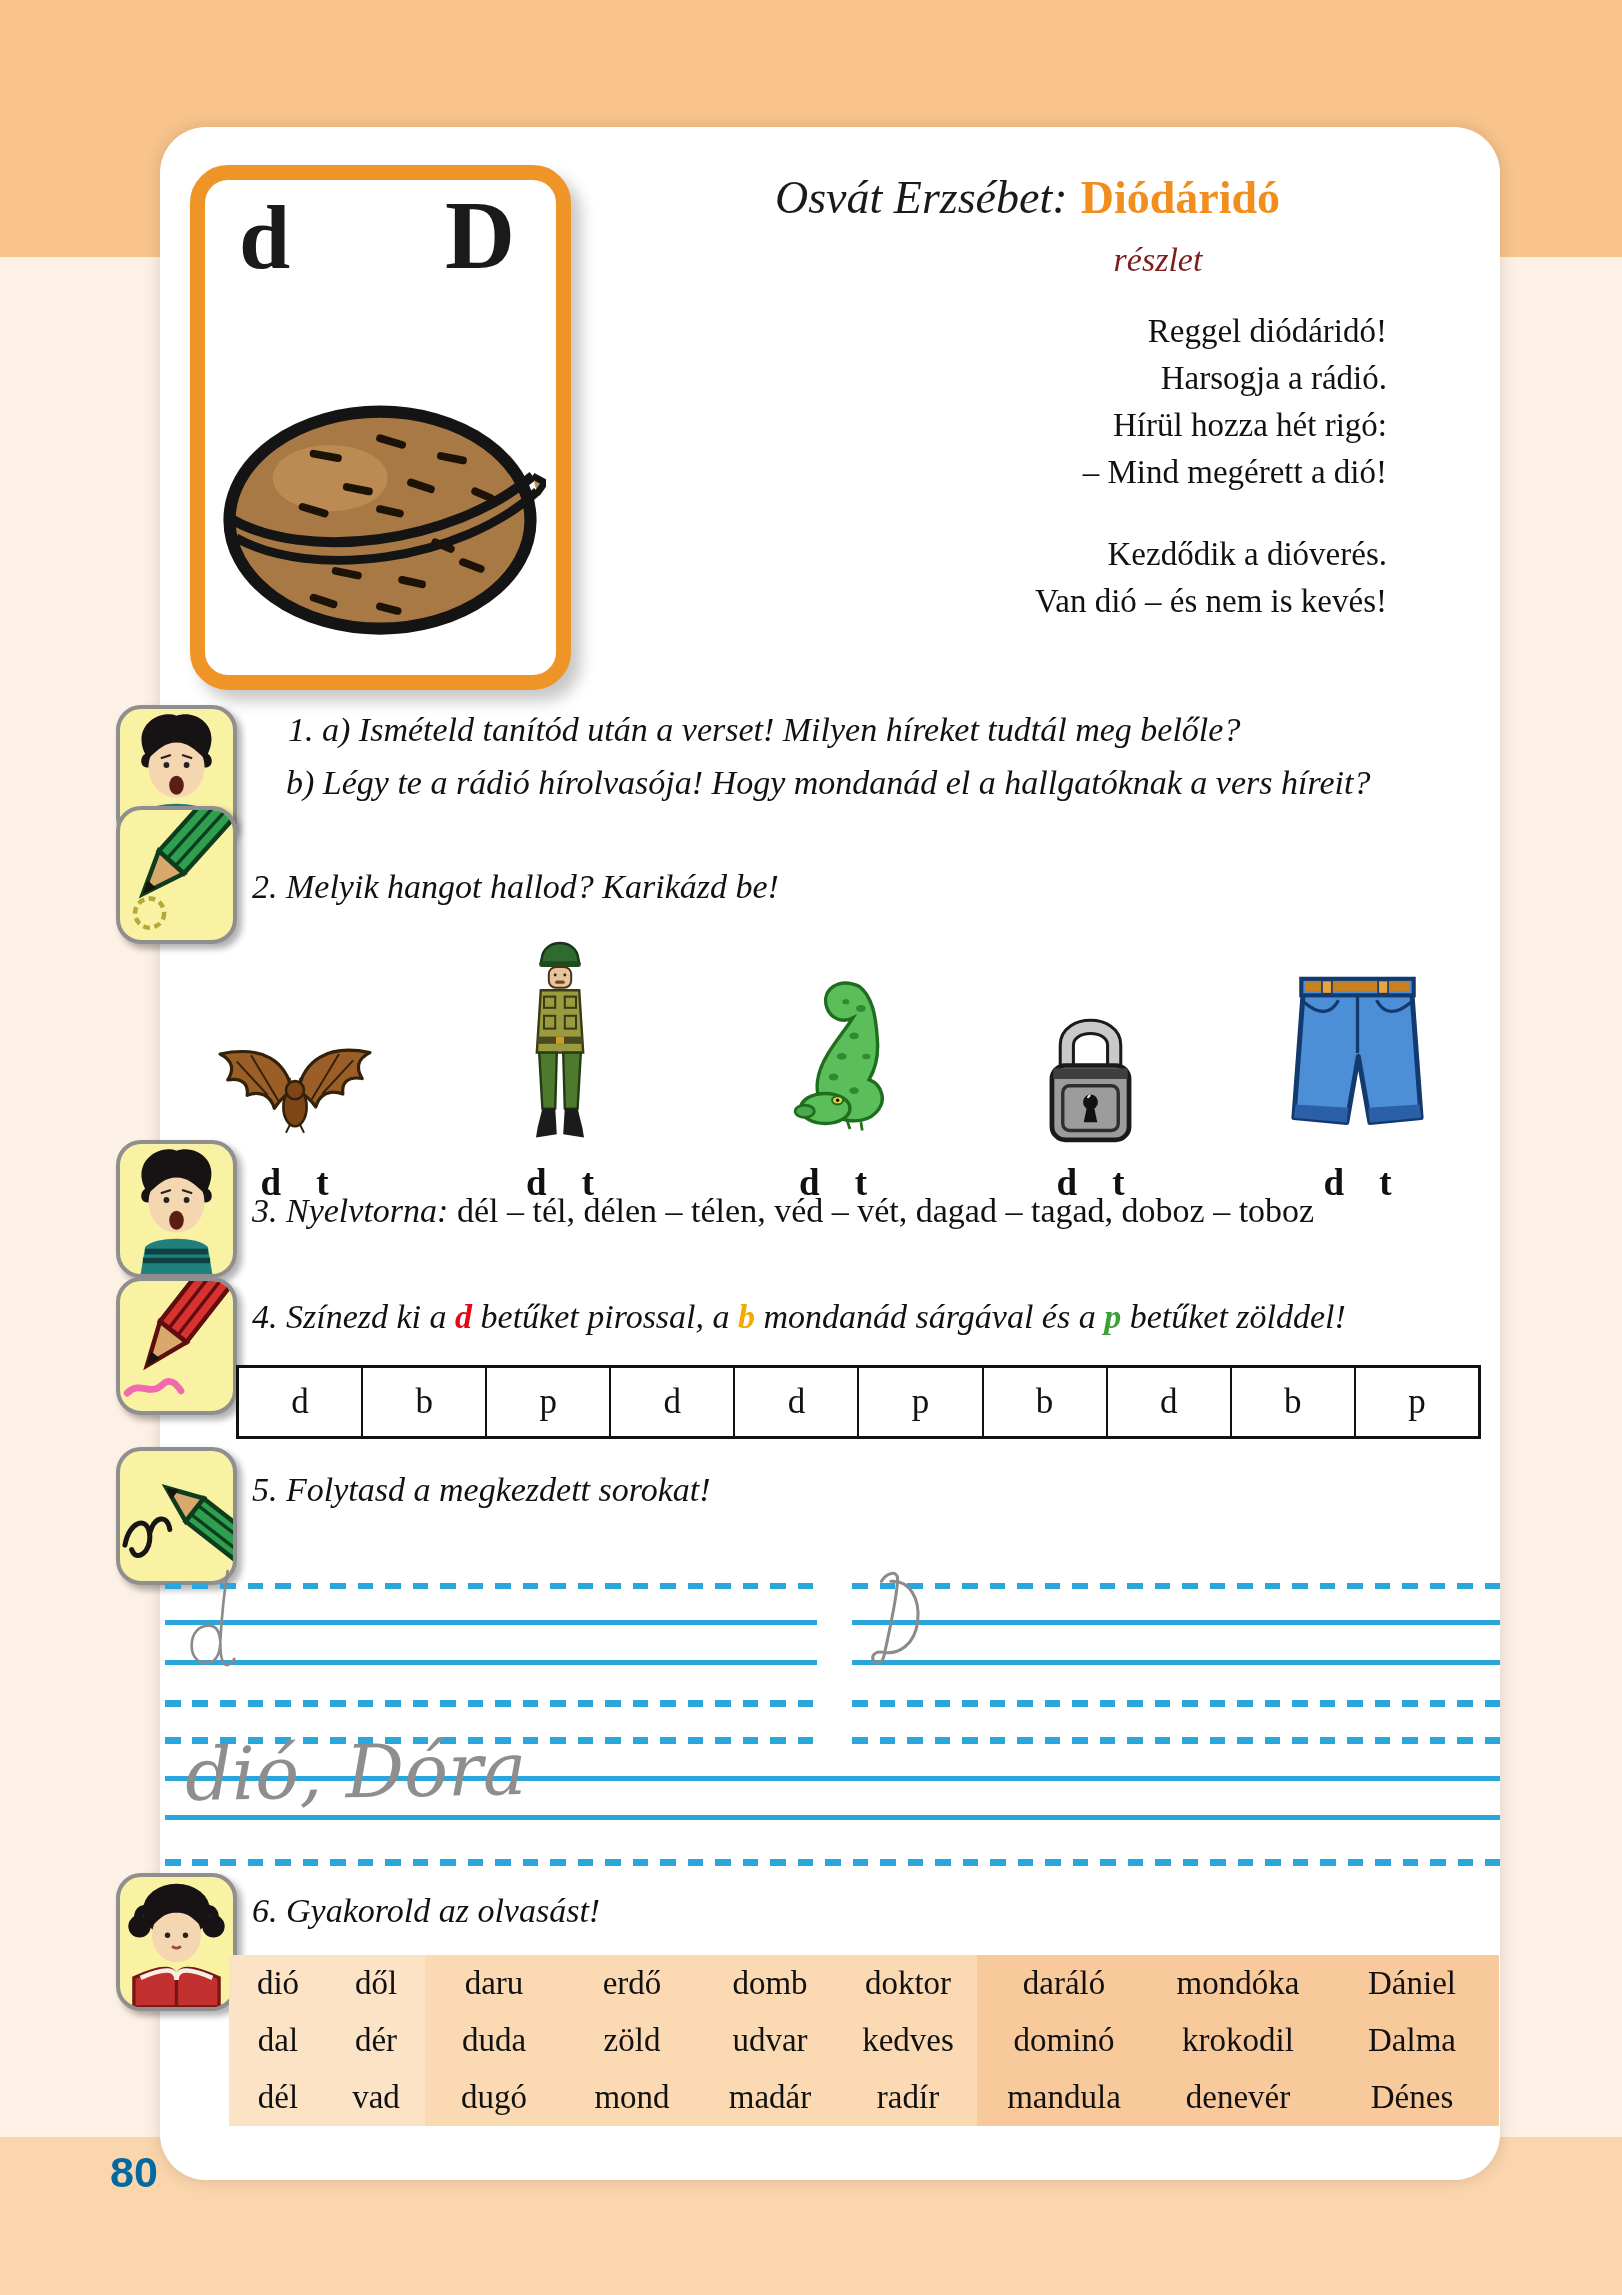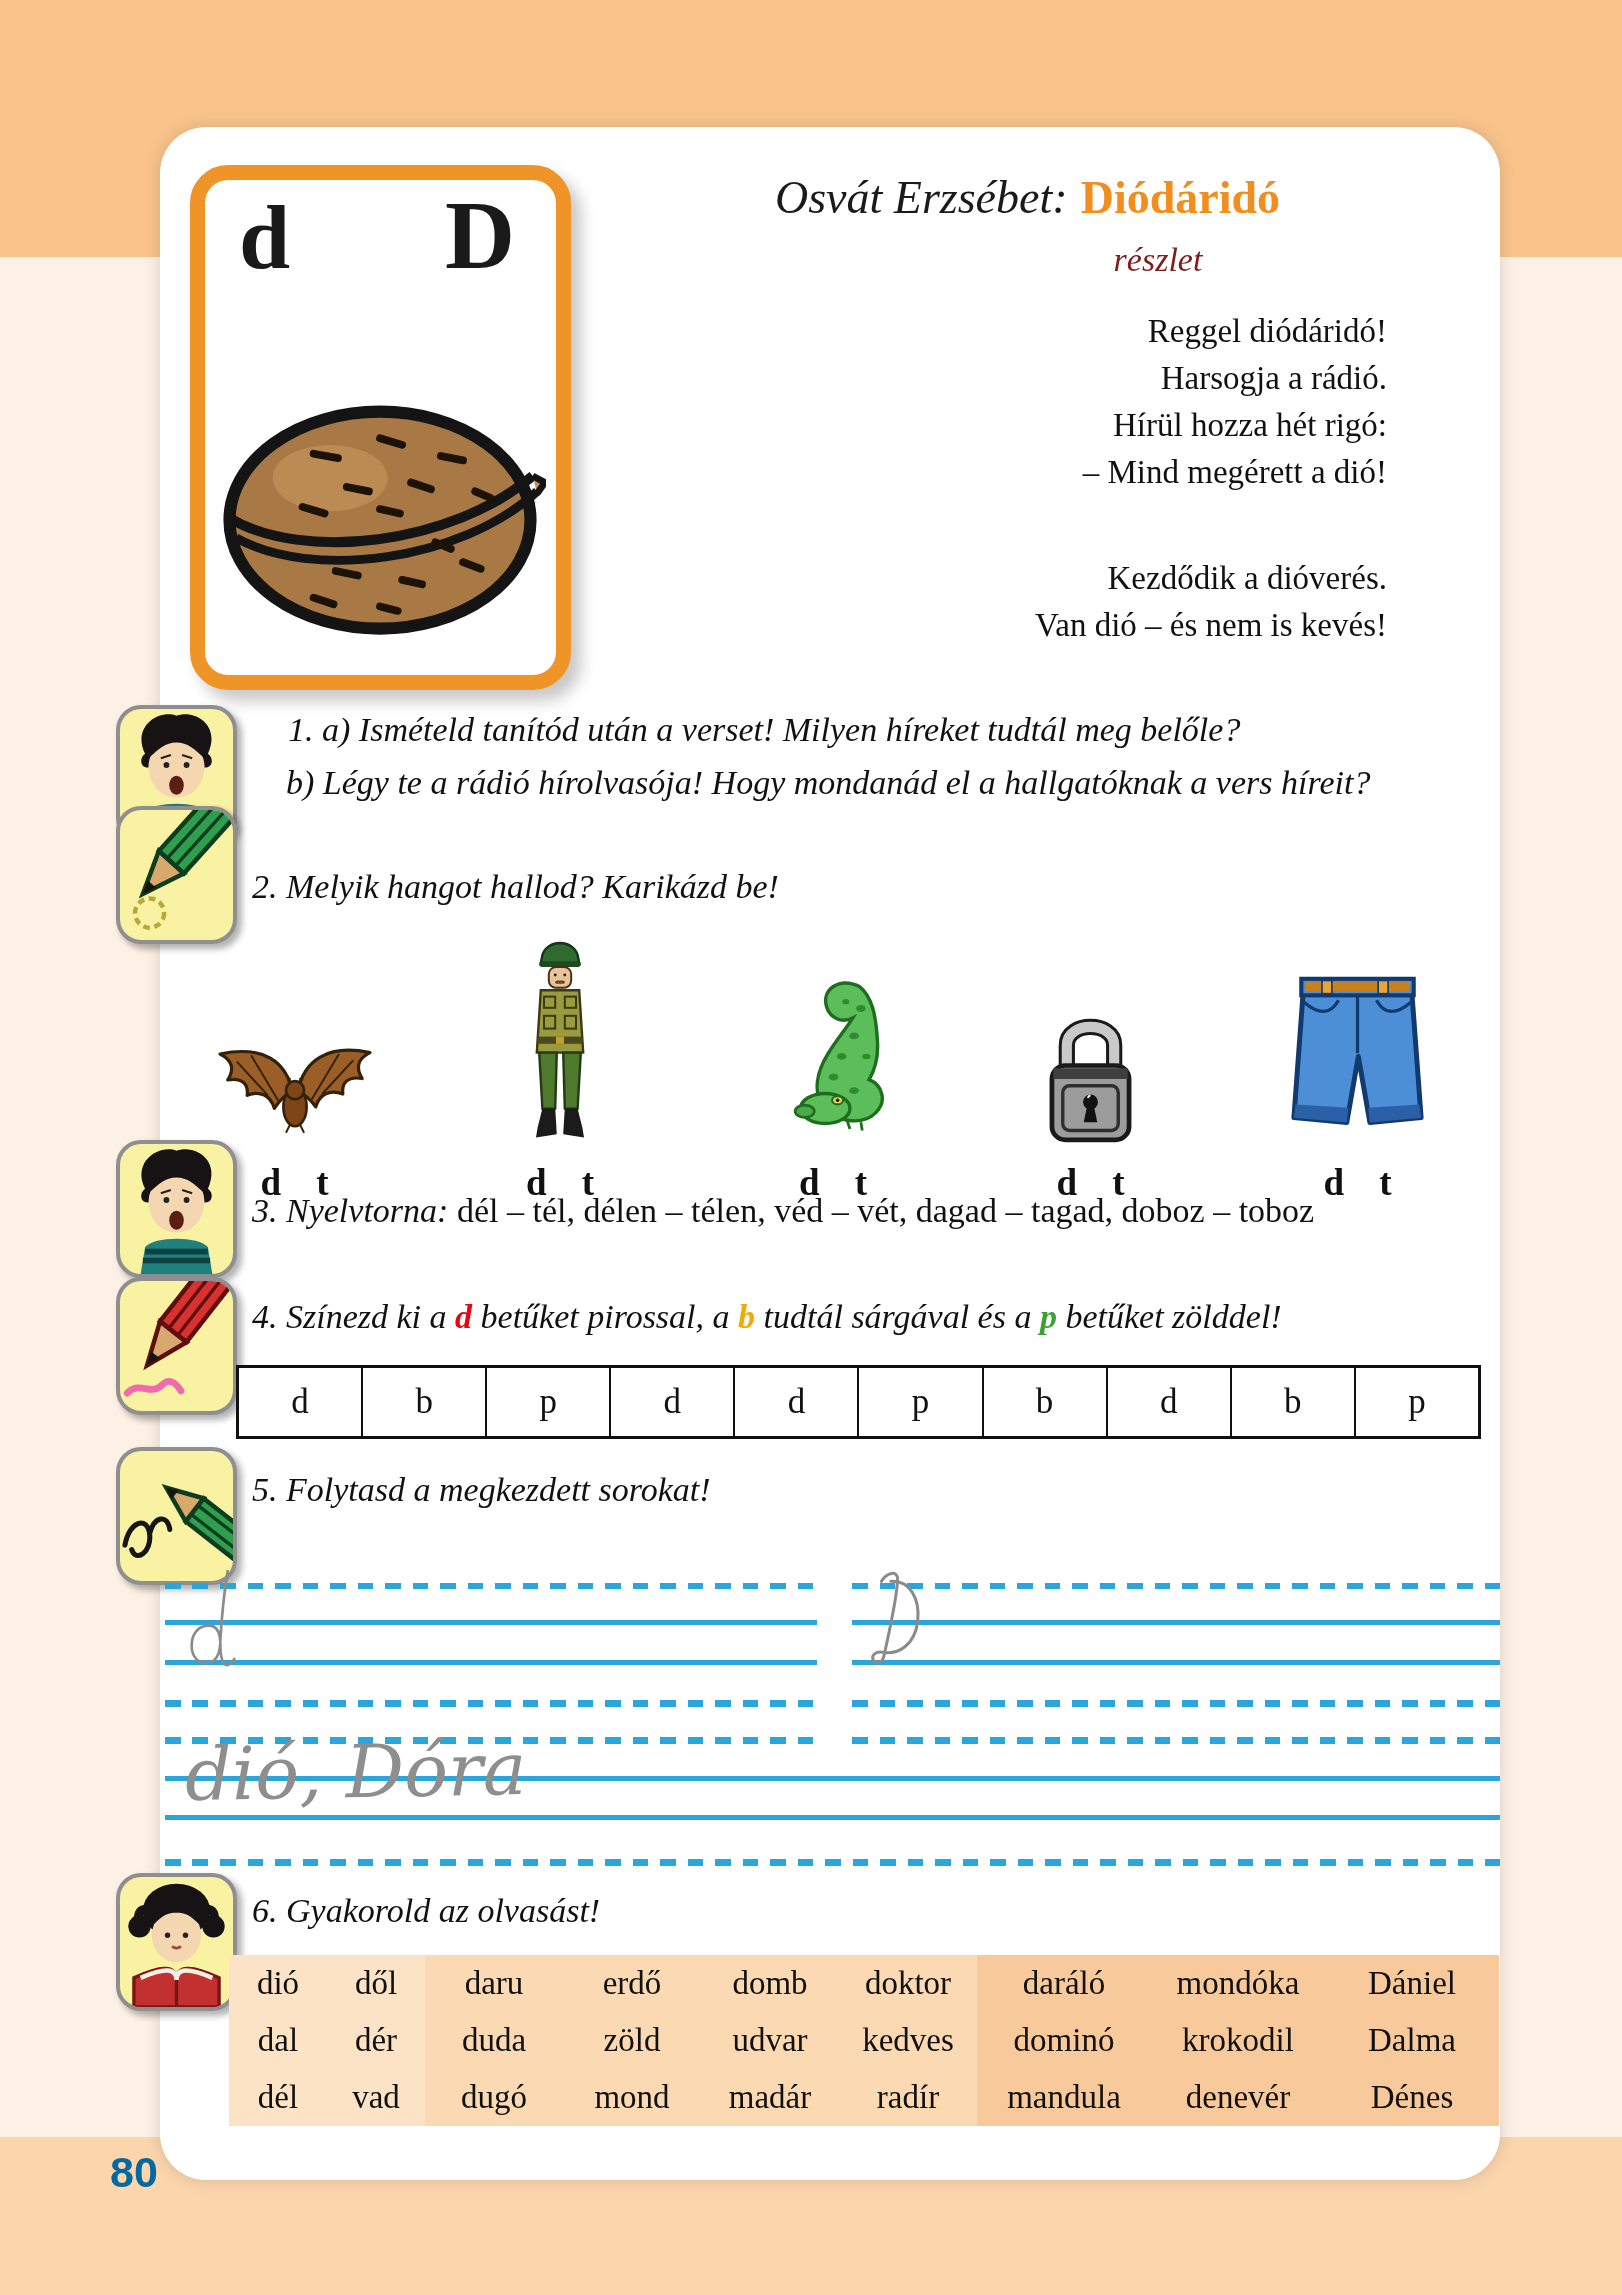--- a/index.html
+++ b/index.html
@@ -17,21 +17,21 @@
   .card-img{position:absolute;left:9.2px;bottom:23.6px;}
   
   .title-line{position:absolute;left:775px;top:171px;white-space:nowrap;}
   .author{font-style:italic;font-size:46px;color:#1A1A1A;}
   .book-title{font-size:46px;font-weight:bold;color:#F28E1D;margin-left:10.5px;}
   .subtitle{position:absolute;left:988px;top:241px;width:340px;text-align:center;
             font-style:italic;font-size:34px;color:#7f1d1d;}
   
   .poem{position:absolute;left:654px;top:308px;width:733px;text-align:right;
         font-size:33px;line-height:47px;color:#111;}
-  .stanza2{margin-top:59px;}
+  .stanza2{margin-top:35px;}
   
   .ex-icon{position:absolute;left:116px;width:113px;height:130px;background:#F8F2A2;
            border:4.6px solid #8F8F8F;border-radius:25px;box-shadow:4.6px 4.6px 5.9px rgba(0,0,0,0.30);
            overflow:hidden;}
   .ex-icon svg{display:block;width:100%;height:100%;}
   
   .ex-text{position:absolute;left:252px;font-style:italic;font-size:34px;color:#111;white-space:nowrap;}
   .indent2{padding-left:34px;}
   .upright{font-style:normal;}
   .red-l{color:#E30613;font-weight:bold;}
@@ -268,21 +268,21 @@
       <g transform="rotate(38 50 40)">
         <rect x="36" y="-34" width="30" height="80" fill="#D93030" stroke="#5E0E0E" stroke-width="4"></rect>
         <path d="M46,-34 L46,46 M56,-34 L56,46" stroke="#5E0E0E" stroke-width="3"></path>
         <polygon points="36,46 66,46 51,84" fill="#D9A86C" stroke="#5E0E0E" stroke-width="4"></polygon>
         <polygon points="46,72 56,72 51,84" fill="#17140F"></polygon>
       </g>
       <path d="M6,100 C18,88 26,104 38,92 C44,86 50,92 54,98" fill="none" stroke="#F06AAD" stroke-width="6" stroke-linecap="round"></path>
     </svg>
   </div>
   <div class="ex-text" style="top:1298px;">
-    <span>4. Színezd ki a </span><span class="red-l">d</span><span> betűket pirossal, a </span><span class="yellow-l">b</span><span> tudtál sárgával és a </span><span class="green-l">p</span><span> betűket zölddel!</span>
+    <span>4. Színezd ki a </span><span class="red-l">d</span><span> betűket pirossal, a </span><span class="yellow-l">b</span><span> mondanád sárgával és a </span><span class="green-l">p</span><span> betűket zölddel!</span>
   </div>
 
   <div class="letter-table">
     <div class="letter-cell">d</div>
     <div class="letter-cell">b</div>
     <div class="letter-cell">p</div>
     <div class="letter-cell">d</div>
     <div class="letter-cell">d</div>
     <div class="letter-cell">p</div>
     <div class="letter-cell">b</div>

